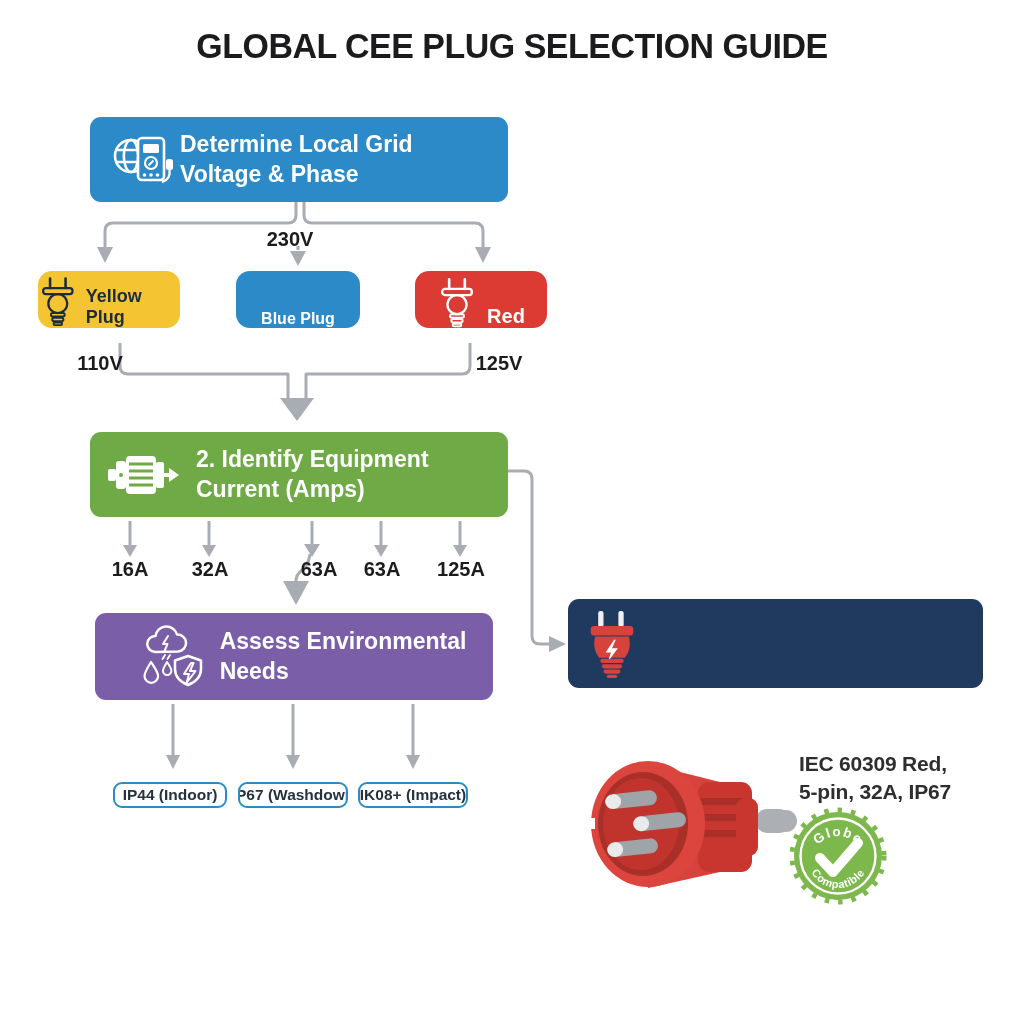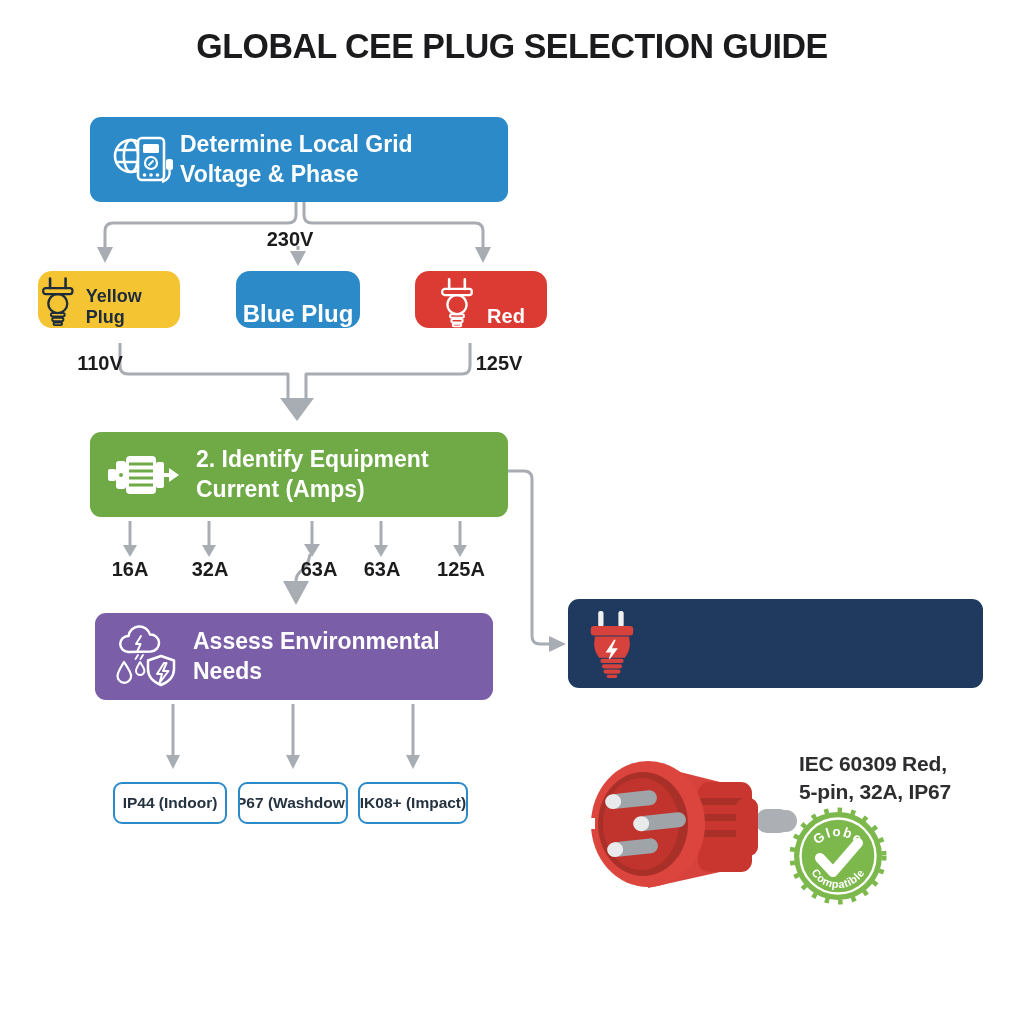--- a/index.html
+++ b/index.html
@@ -14,39 +14,39 @@
     font-size:35px; font-weight:bold; color:#1b1b1d; letter-spacing:-0.5px;
     transform:scaleX(0.97);
   }
   .connectors { position:absolute; left:0; top:0; pointer-events:none; }
   .box { position:absolute; border-radius:11px; display:flex; align-items:center; color:#fff; }
   .box .txt { font-weight:bold; font-size:23px; line-height:1.28; }
   .step1 { left:90px; top:117px; width:418px; height:85px; padding-left:20px; }
   .step1 .txt { margin-left:4px; }
   .step2 { left:90px; top:432px; width:418px; height:85px; padding-left:18px; }
   .step2 .txt { margin-left:16px; }
-  .step3 { left:95px; top:613px; width:398px; height:87px; padding-left:18px; }
+  .step3 { left:95px; top:613px; width:398px; height:87px; padding-left:18px;justify-content:center; }
   .step3 .txt { margin-left:14px; }
   .step4 { left:568px; top:599px; width:415px; height:89px; padding-left:14px; }
   .step4 .txt { flex:1; text-align:center; font-size:22px; padding-right:10px; }
   .opt { position:absolute; top:271px; height:57px; border-radius:14px; display:flex;
          align-items:flex-end; justify-content:center; }
   .opt .olabel { font-weight:bold; }
   .opt-yellow { left:38px;  width:142px; color:#1d2b3a; }
   .opt-yellow .olabel { font-size:18px; margin-left:8px; }
   .opt-blue   { left:236px; width:124px; color:#fff; }
-  .opt-blue .olabel { font-size:24px; }
+  .opt-blue .olabel { font-size:16px; }
   .opt-red    { left:415px; width:132px; color:#fff; }
   .opt-red .olabel { font-size:20px; margin-left:10px; }
   .vlabel, .alabel {
     position:absolute; transform:translateX(-50%); font-weight:bold;
     font-size:20px; color:#1c1c1e; white-space:nowrap;
   }
   .ipbox {
-    position:absolute; top:782px; height:42px; background:#fff;
+    position:absolute; top:782px; height:26px; background:#fff;
     border:2.5px solid #2b8ac7; border-radius:9px; display:flex;
     align-items:center; justify-content:center; font-size:15.5px;
     font-weight:bold; color:#253341; white-space:nowrap; overflow:hidden;
   }
   .spec {
     position:absolute; left:799px; top:750px; font-size:21px; font-weight:bold;
     color:#2e2e30; line-height:1.34; letter-spacing:-0.2px;
   }
   .plugart { position:absolute; left:580px; top:748px; }
   .badge { position:absolute; left:788px; top:806px; }

